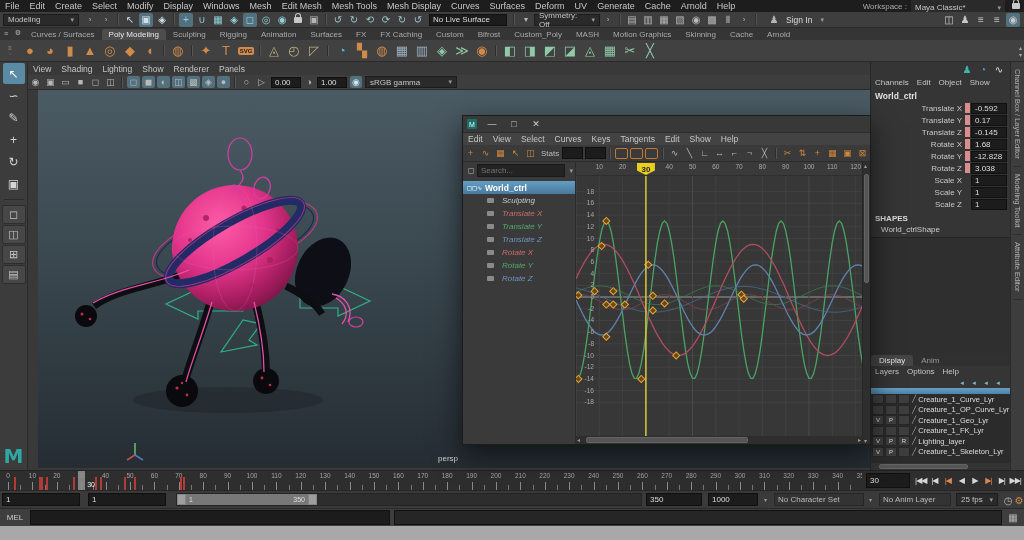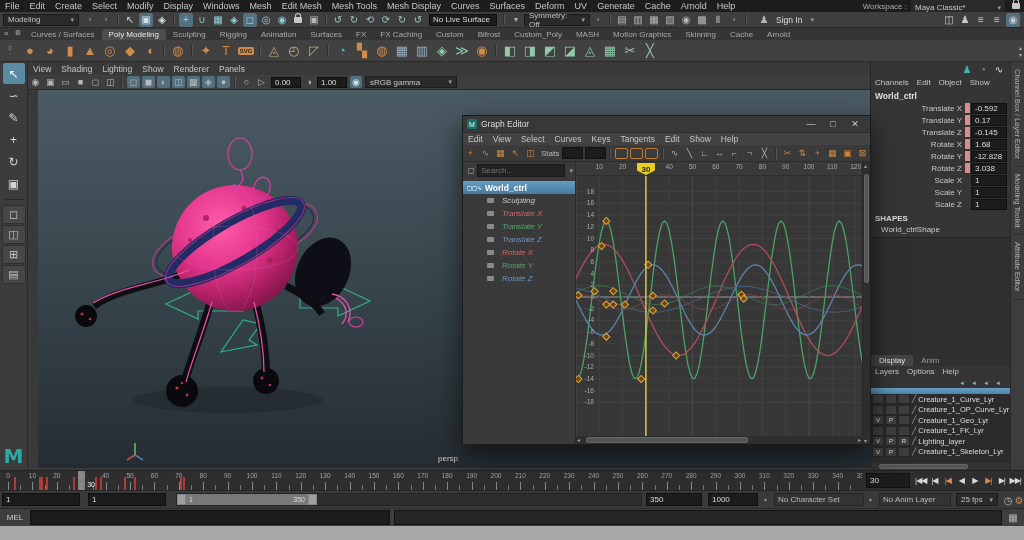--- a/index.html
+++ b/index.html
@@ -203,21 +203,21 @@
     <span class="ic">▣</span>
     <span class="sep"></span>
     <div id="sl-history" class="flex">
         <span class="ic" style="color: rgb(156, 196, 204);">↺</span>
         <span class="ic" style="color: rgb(156, 196, 204);">↻</span>
         <span class="ic" style="color: rgb(156, 196, 204);">⟲</span>
         <span class="ic" style="color: rgb(156, 196, 204);">⟳</span>
         <span class="ic" style="color: rgb(156, 196, 204);">↻</span>
         <span class="ic" style="color: rgb(156, 196, 204);">↺</span>
       </div>
-    <div class="fld" style="width:68px;height:12px;margin:18px 3px;">
+    <div class="fld" style="width:78px;height:12px;margin:18px 3px;">
       <span>No Live Surface</span>
     </div>
     <span class="sep"></span>
       <span class="ic" style="font-size:8px;">▾</span>
     <div class="dd" style="width:66px;height:12px;">
       <span>Symmetry: Off</span>
         <span class="car">▾</span>
     </div>
     <span class="ic" style="font-size:8px;">›</span>
     <span class="sep"></span>
@@ -466,21 +466,20 @@
           <line x1="11" y1="15" x2="19" y2="20" stroke="#5078c0" stroke-width="1.5"></line>
         </svg>
       </div>
       <div id="persp">persp</div>
     </div>
   </div>
 
   <div id="gw" class="abs">
     <div id="gw-title">
       <span style="width:10px;height:10px;background:#1f6e6a;color:#dff;font-size:7px;display:inline-flex;align-items:center;justify-content:center;border-radius:1px;margin-right:4px;">M</span>
-      <span style="flex:1;color:#ddd;font-size:8.5px;">Graph Editor</span>
       <span class="wbtn">—</span>
       <span class="wbtn">□</span>
       <span class="wbtn">✕</span>
     </div>
     <div id="gw-menus">
         <div class="mi" style="font-size: 8.5px;">Edit</div>
         <div class="mi" style="font-size: 8.5px;">View</div>
         <div class="mi" style="font-size: 8.5px;">Select</div>
         <div class="mi" style="font-size: 8.5px;">Curves</div>
         <div class="mi" style="font-size: 8.5px;">Keys</div>

